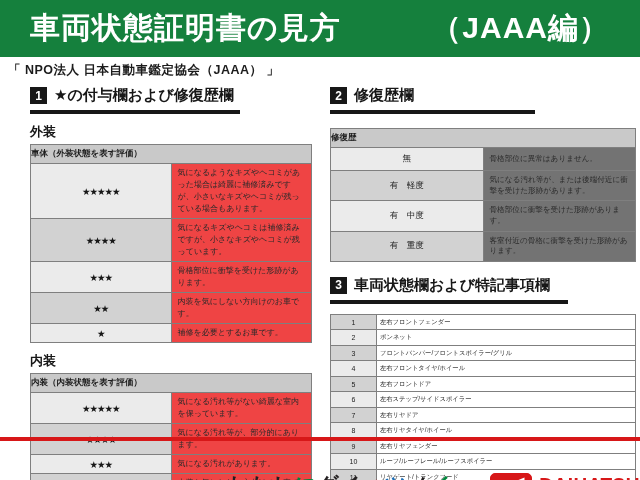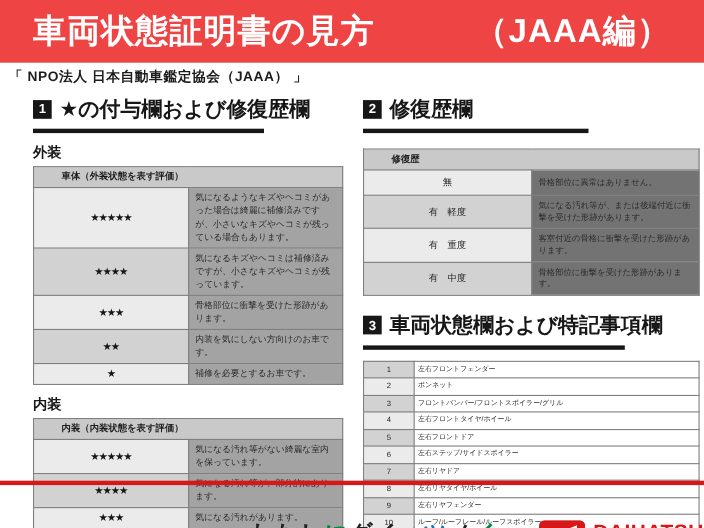--- a/index.html
+++ b/index.html
@@ -7,21 +7,21 @@
   body {
     position:relative;
     background:#ffffff;
     font-family:"Liberation Sans","DejaVu Sans",sans-serif;
     color:#222;
     overflow:hidden;
   }
   
   .header-bar {
     position:absolute; left:0; top:0; width:640px; height:57px;
-    background:#ef4444;
+    background:#15803d;
     display:flex; align-items:center; justify-content:space-between;
     padding:0 30px;
   }
   .header-bar .ttl {
     color:#fff; font-weight:bold; font-size:30px; letter-spacing:1px;
     white-space:nowrap;
   }
   .subtitle {
     position:absolute; top:62px; left:8px;
     font-size:12.5px; font-weight:bold; color:#1c1c1c; letter-spacing:0.5px;
@@ -35,36 +35,36 @@
     border-bottom:4px solid #171717; padding-bottom:5px;
   }
   .sec-head.w1 { width:210px; }
   .sec-head.w2 { width:205px; }
   .sec-head.w3 { width:238px; }
   .sec-num {
     width:17px; height:17px; background:#171717; color:#fff;
     font-size:12px; font-weight:bold;
     display:flex; align-items:center; justify-content:center; flex:0 0 auto;
   }
-  .sec-title { font-size:19px; font-weight:bold; color:#171717; white-space:nowrap; }
+  .sec-title { font-size:15px; font-weight:bold; color:#171717; white-space:nowrap; }
   
   .grp-label { font-size:13px; font-weight:bold; color:#171717; margin:9px 0 3px 0; }
   table.t { border-collapse:collapse; width:100%; table-layout:fixed; }
   table.t td { border:1px solid #7f7f7f; vertical-align:middle; }
   td.th {
     background:#c9c9c9; font-size:8.5px; font-weight:bold; color:#1c1c1c;
-    padding:3px 25px; height:16px;
+    padding:3px 0; height:16px;
   }
   
   .star-tbl td.stars {
     width:57px; text-align:center; font-size:9.5px; color:#171717;
     letter-spacing:-1px; padding:2px 1px;
   }
   .star-tbl td.desc {
-    background:#a3a3a3; font-size:8px; line-height:1.5; padding:3px 6px; color:#2a2a2a;
+    background:#ef4444; font-size:8px; line-height:1.5; padding:3px 6px; color:#2a2a2a;
   }
   .star-tbl tbody tr:nth-child(odd)  td.stars { background:#ebebeb; }
   .star-tbl tbody tr:nth-child(even) td.stars { background:#d2d2d2; }
   
   .repair-tbl td.grade {
     width:58px; text-align:center; font-size:8.5px; color:#1c1c1c; padding:5px 1px;
   }
   .repair-tbl td.desc {
     background:#737373; font-size:7.6px; line-height:1.4; padding:4px 6px; color:#2a2a2a;
   }
@@ -181,26 +181,26 @@
     <tbody>
       <tr>
         <td class="grade">無</td>
         <td class="desc">骨格部位に異常はありません。</td>
       </tr>
       <tr>
         <td class="grade">有　軽度</td>
         <td class="desc">気になる汚れ等が、または後端付近に衝撃を受けた形跡があります。</td>
       </tr>
       <tr>
+        <td class="grade">有　中度</td>
+        <td class="desc">骨格部位に衝撃を受けた形跡があります。</td>
+      </tr>
+      <tr>
         <td class="grade">有　重度</td>
         <td class="desc">客室付近の骨格に衝撃を受けた形跡があります。</td>
-      </tr>
-      <tr>
-        <td class="grade">有　中度</td>
-        <td class="desc">骨格部位に衝撃を受けた形跡があります。</td>
       </tr>
     </tbody>
   </table>
 
   <div class="sec-head w3" style="margin-top:14px">
     <span class="sec-num">3</span>
     <span class="sec-title">車両状態欄および特記事項欄</span>
   </div>
 
   <div class="parts-wrap">

